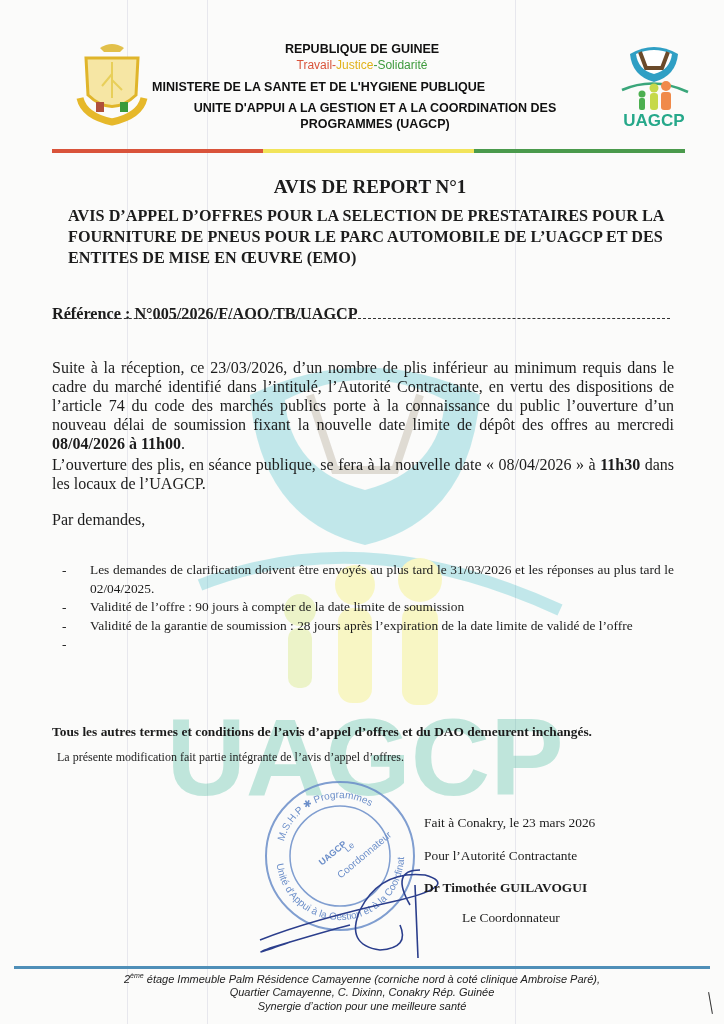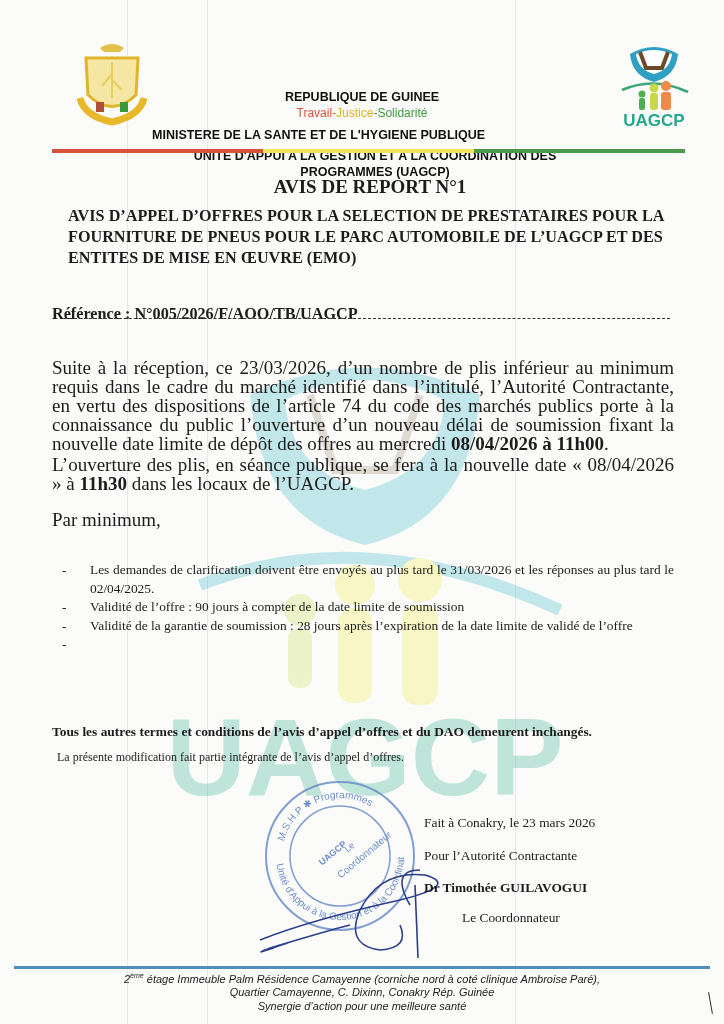--- a/index.html
+++ b/index.html
@@ -6,35 +6,35 @@
     body {
       width:724px; height:1024px; background:#fbfbfa; position:relative; overflow:hidden;
       font-family:"Liberation Serif", serif; color:#1c1c1c;
     }
     .scanline { position:absolute; top:0; bottom:0; width:1px; background:rgba(170,170,200,0.25); }
     
     .watermark { position:absolute; left:0; top:0; width:724px; height:1024px; pointer-events:none; }
     
     .coat { position:absolute; left:76px; top:40px; width:72px; height:86px; }
     .uagcp-logo { position:absolute; left:612px; top:40px; width:84px; height:90px; }
-    .hdr { position:absolute; font-family:"Liberation Sans", sans-serif; font-weight:bold; font-size:12.5px; color:#111; white-space:nowrap;margin-top:48px; }
+    .hdr { position:absolute; font-family:"Liberation Sans", sans-serif; font-weight:bold; font-size:12.5px; color:#111; white-space:nowrap; }
     .h-rep { left:0; width:724px; top:42px; text-align:center; }
     .h-motto { left:0; width:724px; top:58px; text-align:center; font-weight:normal; font-size:12px; }
     .h-motto .r { color:#d9533a; } .h-motto .y { color:#e0b21a; } .h-motto .g { color:#3d9a3c; }
     .h-min { left:152px; top:80px; }
     .h-unit { left:165px; top:100px; width:420px; text-align:center; white-space:normal; line-height:16px; }
     .tribar { position:absolute; top:149px; left:52px; height:4px; width:633px; display:flex; }
     .tribar span { flex:1; }
     
     .title { position:absolute; left:8px; width:724px; top:176px; text-align:center; font-weight:bold; font-size:19px; }
     .subtitle { position:absolute; left:52px; width:640px; top:206px; font-weight:bold; font-size:16.2px; line-height:21px;margin-left:16px; }
     .ref { position:absolute; left:52px; top:289px; font-weight:bold; font-size:16.2px;margin-top:16px; }
     .dashline { position:absolute; left:64px; top:318px; width:606px; border-top:1px dashed #333; }
     
-    .para { position:absolute; left:52px; width:622px; font-size:19px; line-height:19px; text-align:justify; }
+    .para { position:absolute; left:52px; width:622px; font-size:16px; line-height:19px; text-align:justify; }
     .p1 { top:358px; } .p2 { top:455px; } .p3 { top:510px; }
     .list { position:absolute; left:62px; width:612px; top:561px; margin:0; padding:0; list-style:none; font-size:13.4px; line-height:18.5px; }
     .list li { position:relative; padding-left:28px; text-align:justify; }
     .list li .dash { position:absolute; left:0; top:0; }
     .strong-note { position:absolute; left:52px; top:724px; font-weight:bold; font-size:13.4px; }
     .note { position:absolute; left:57px; top:750px; font-size:12px; }
     
     .stamp { position:absolute; left:262px; top:778px; width:156px; height:156px; }
     .sig { position:absolute; left:250px; top:830px; width:220px; height:130px; }
     .sb { position:absolute; font-size:13.4px; white-space:nowrap; }
@@ -108,21 +108,21 @@
 
 <div class="title">AVIS DE REPORT N°1</div>
 <div class="subtitle">AVIS D’APPEL D’OFFRES POUR LA SELECTION DE PRESTATAIRES POUR LA FOURNITURE DE PNEUS POUR LE PARC AUTOMOBILE DE L’UAGCP ET DES ENTITES DE MISE EN ŒUVRE (EMO)</div>
 <div class="ref">Référence : N°005/2026/F/AOO/TB/UAGCP</div>
 <div class="dashline"></div>
 
 <div class="para p1"><span>Suite à la réception, ce 23/03/2026, d’un nombre de plis inférieur au minimum requis dans le cadre du marché identifié dans l’intitulé, l’Autorité Contractante, en vertu des dispositions de l’article 74 du code des marchés publics porte à la connaissance du public l’ouverture d’un nouveau délai de soumission fixant la nouvelle date limite de dépôt des offres au mercredi </span><b>08/04/2026 à 11h00</b><span>.</span></div>
 
 <div class="para p2"><span>L’ouverture des plis, en séance publique, se fera à la nouvelle date « 08/04/2026 » à </span><b>11h30</b><span> dans les locaux de l’UAGCP.</span></div>
 
-<div class="para p3">Par minimum,</div>
+<div class="para p3">Par demandes,</div>
 
 <ul class="list">
   <li><span class="dash">-</span><span>Les demandes de clarification doivent être envoyés au plus tard le 31/03/2026 et les réponses au plus tard le 02/04/2025.</span></li>
   <li><span class="dash">-</span><span>Validité de l’offre : 90 jours à compter de la date limite de soumission</span></li>
   <li><span class="dash">-</span><span>Validité de la garantie de soumission : 28 jours après l’expiration de la date limite de validé de l’offre</span></li>
   <li><span class="dash">-</span></li>
 </ul>
 
 <div class="strong-note">Tous les autres termes et conditions de l’avis d’appel d’offres et du DAO demeurent inchangés.</div>
 <div class="note">La présente modification fait partie intégrante de l’avis d’appel d’offres.</div>

